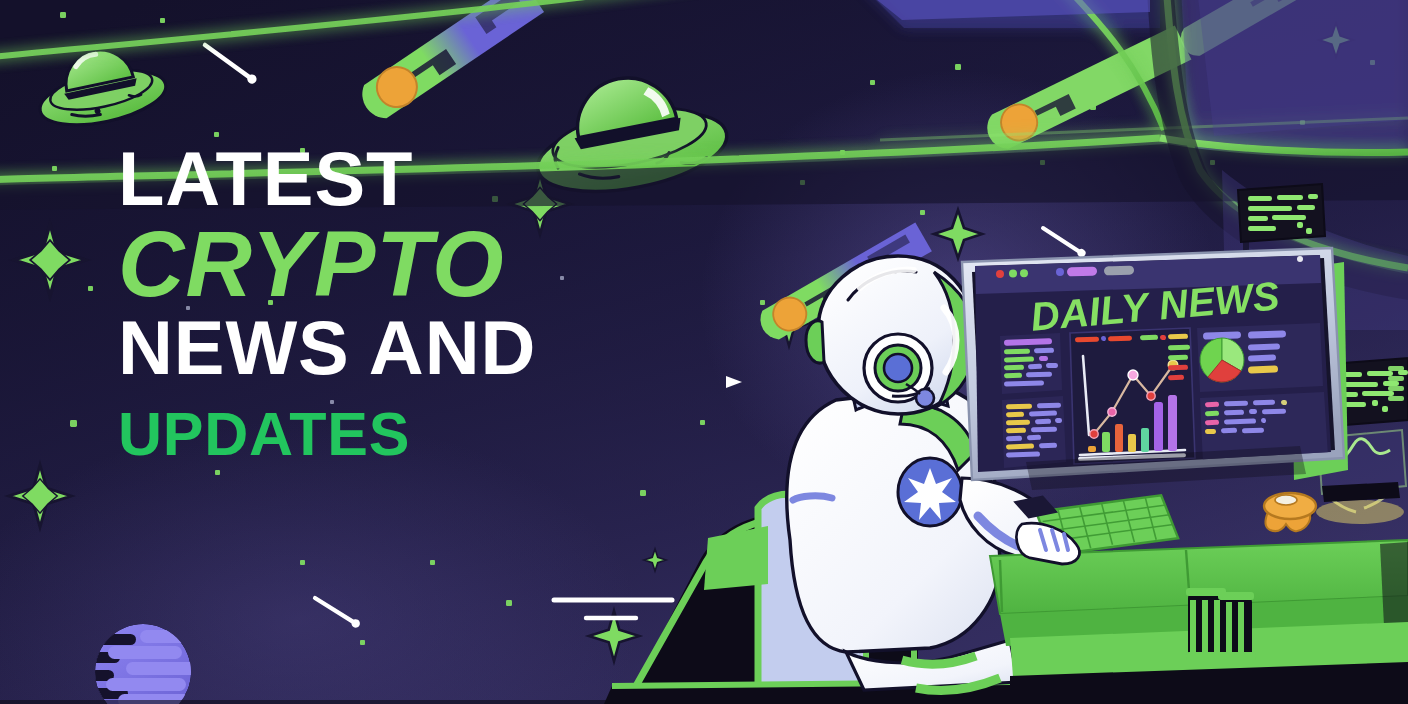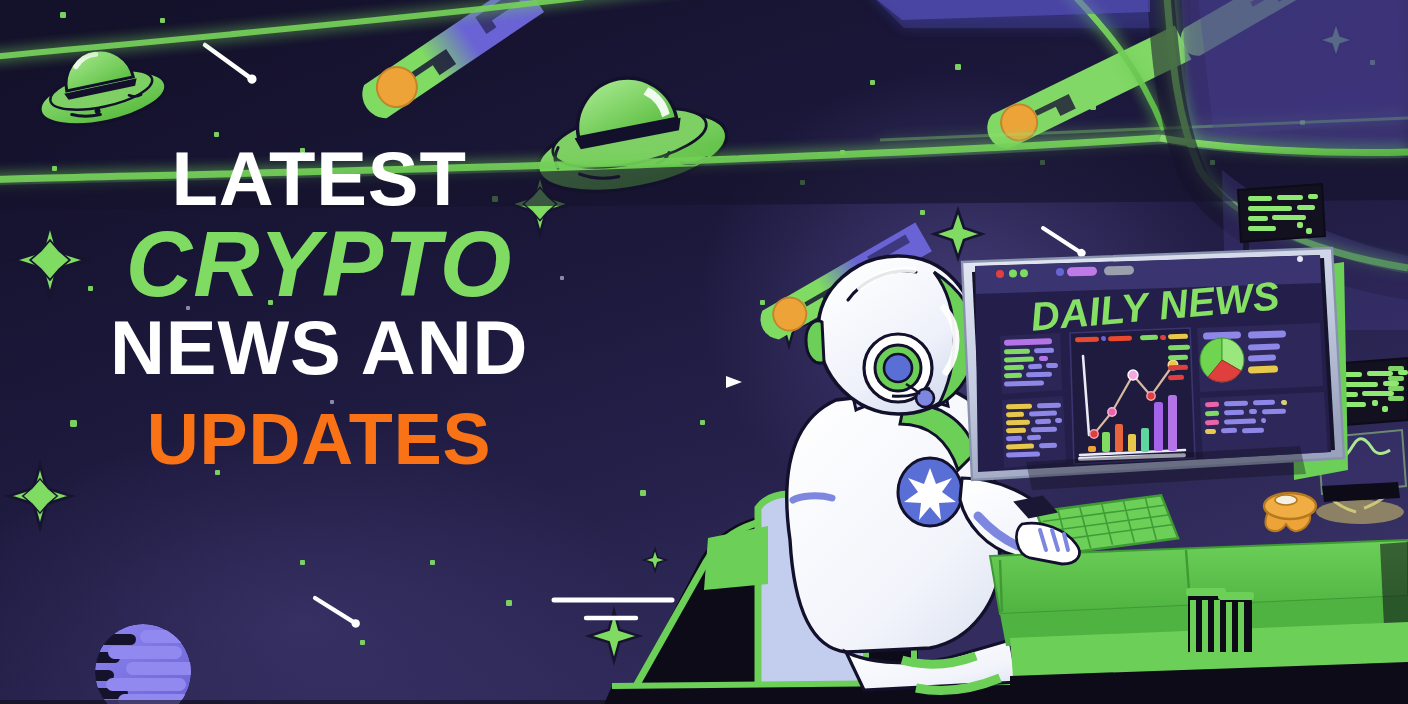--- a/index.html
+++ b/index.html
@@ -14,40 +14,39 @@
     height: 704px;
     overflow: hidden;
     font-family: "Liberation Sans", sans-serif;
     background: #1e1b3a;
   }
   #scene { position: absolute; inset: 0; width: 1408px; height: 704px; }
 
   
   .headline {
     position: absolute;
-    left: 110px;
+    left: 118px;
     top: 142px;
     z-index: 40;
     pointer-events: none;
-    text-align: center;
   }
   .headline .line {
     display: block;
     font-family: "Liberation Sans", sans-serif;
     font-weight: 700;
     letter-spacing: 0.012em;
     line-height: 0.97;
     white-space: nowrap;
     transform: scaleX(1.0);
     transform-origin: left center;
   }
   .hl-1 { font-size: 76px; color: #ffffff; margin-bottom: 4px; }
   .hl-2 { font-size: 92px; color: #7fdb62; margin-bottom: 2px; font-style: italic; }
   .hl-3 { font-size: 76px; color: #ffffff; margin-bottom: 20px; }
-  .hl-4 { font-size: 72px; color: #f97316; }
+  .hl-4 { font-size: 61px; color: #22c55e; }
 
   
   .screen-title-wrap {
     position: absolute;
     left: 1021px;
     top: 283px;
     width: 268px;
     height: 46px;
     z-index: 36;
     transform: rotate(-6.2deg) skewY(1.2deg);

